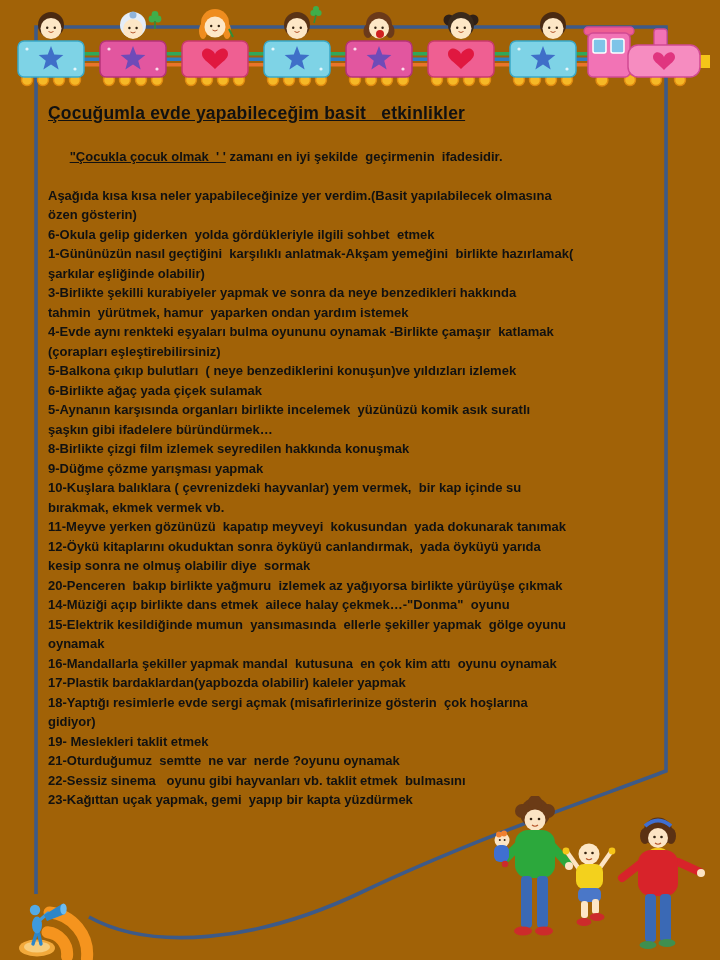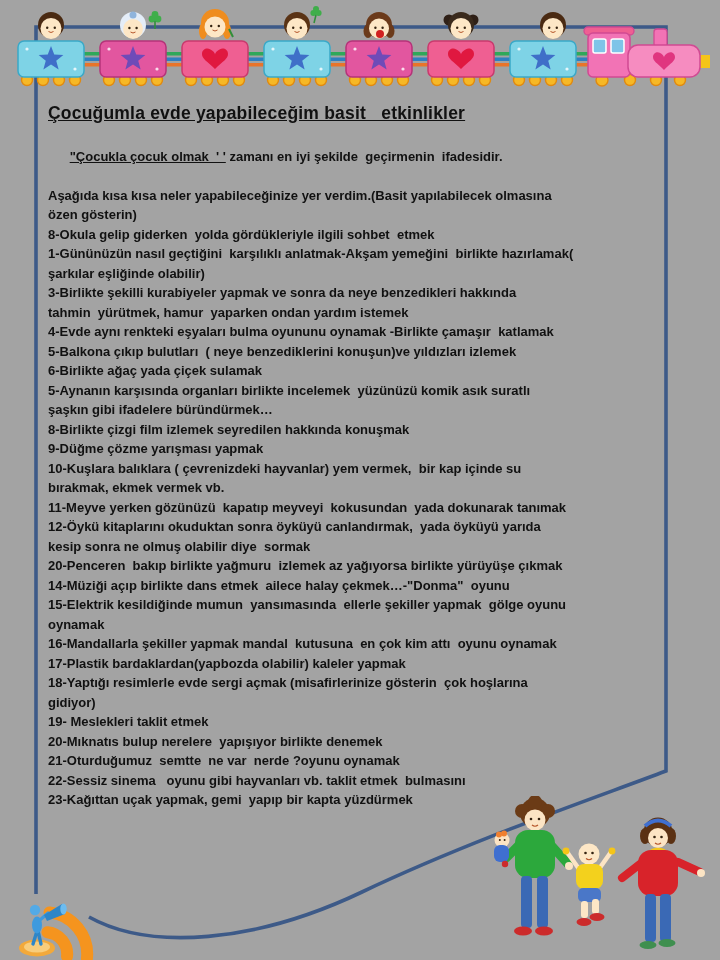--- a/index.html
+++ b/index.html
@@ -1,17 +1,17 @@
 <!DOCTYPE html>
 <html><head>
 <meta charset="utf-8">
 <style>
   html,body{margin:0;padding:0;background:#888;}
   .page{
-    position:relative; width:720px; height:960px; background:#a3a3a3;
+    position:relative; width:720px; height:960px; background:#a16207;
     overflow:hidden; font-family:"Liberation Sans", sans-serif; margin:0 auto;
   }
   .frame-svg{position:absolute;left:0;top:0;width:720px;height:960px;}
   .train-svg{position:absolute;left:8px;top:3px;width:702px;height:88px;}
   .rss-svg{position:absolute;left:14px;top:886px;width:96px;height:74px;}
   .family-svg{position:absolute;left:458px;top:796px;width:258px;height:162px;}
   .textblock{
     position:absolute; left:48px; top:103px; width:622px; color:#111;
   }
   .doc-title{
@@ -218,47 +218,47 @@
   </svg>
 
   <div class="textblock">
     <h1 class="doc-title">Çocuğumla evde yapabileceğim basit   etkinlikler</h1>
     <div class="line">
       <span class="sub-underline">"Çocukla çocuk olmak  ' '</span><span> zamanı en iyi şekilde  geçirmenin  ifadesidir.</span>
     </div>
     <div>
         <div class="line">Aşağıda kısa kısa neler yapabileceğinize yer verdim.(Basit yapılabilecek olmasına</div>
         <div class="line">özen gösterin)</div>
-        <div class="line">8-Okula gelip giderken  yolda gördükleriyle ilgili sohbet  etmek</div>
+        <div class="line">6-Okula gelip giderken  yolda gördükleriyle ilgili sohbet  etmek</div>
         <div class="line">1-Gününüzün nasıl geçtiğini  karşılıklı anlatmak-Akşam yemeğini  birlikte hazırlamak(</div>
         <div class="line">şarkılar eşliğinde olabilir)</div>
         <div class="line">3-Birlikte şekilli kurabiyeler yapmak ve sonra da neye benzedikleri hakkında</div>
         <div class="line">tahmin  yürütmek, hamur  yaparken ondan yardım istemek</div>
         <div class="line">4-Evde aynı renkteki eşyaları bulma oyununu oynamak -Birlikte çamaşır  katlamak</div>
+        <div class="line">(çorapları eşleştirebilirsiniz)</div>
         <div class="line">5-Balkona çıkıp bulutları  ( neye benzediklerini konuşun)ve yıldızları izlemek</div>
         <div class="line">6-Birlikte ağaç yada çiçek sulamak</div>
         <div class="line">5-Aynanın karşısında organları birlikte incelemek  yüzünüzü komik asık suratlı</div>
         <div class="line">şaşkın gibi ifadelere büründürmek…</div>
         <div class="line">8-Birlikte çizgi film izlemek seyredilen hakkında konuşmak</div>
         <div class="line">9-Düğme çözme yarışması yapmak</div>
         <div class="line">10-Kuşlara balıklara ( çevrenizdeki hayvanlar) yem vermek,  bir kap içinde su</div>
         <div class="line">bırakmak, ekmek vermek vb.</div>
         <div class="line">11-Meyve yerken gözünüzü  kapatıp meyveyi  kokusundan  yada dokunarak tanımak</div>
         <div class="line">12-Öykü kitaplarını okuduktan sonra öyküyü canlandırmak,  yada öyküyü yarıda</div>
         <div class="line">kesip sonra ne olmuş olabilir diye  sormak</div>
         <div class="line">20-Penceren  bakıp birlikte yağmuru  izlemek az yağıyorsa birlikte yürüyüşe çıkmak</div>
         <div class="line">14-Müziği açıp birlikte dans etmek  ailece halay çekmek…-"Donma"  oyunu</div>
         <div class="line">15-Elektrik kesildiğinde mumun  yansımasında  ellerle şekiller yapmak  gölge oyunu</div>
         <div class="line">oynamak</div>
         <div class="line">16-Mandallarla şekiller yapmak mandal  kutusuna  en çok kim attı  oyunu oynamak</div>
         <div class="line">17-Plastik bardaklardan(yapbozda olabilir) kaleler yapmak</div>
         <div class="line">18-Yaptığı resimlerle evde sergi açmak (misafirlerinize gösterin  çok hoşlarına</div>
         <div class="line">gidiyor)</div>
         <div class="line">19- Meslekleri taklit etmek</div>
-        <div class="line">20-Mıknatıs bulup nerelere  yapışıyor birlikte denemek</div>
         <div class="line">21-Oturduğumuz  semtte  ne var  nerde ?oyunu oynamak</div>
         <div class="line">22-Sessiz sinema   oyunu gibi hayvanları vb. taklit etmek  bulmasını</div>
         <div class="line">23-Kağıttan uçak yapmak, gemi  yapıp bir kapta yüzdürmek</div>
       </div>
   </div>
 
   <svg class="rss-svg" viewBox="0 0 96 74">
     <g transform="rotate(6 30 60)">
       <path d="M32 26 A42 42 0 0 1 74 68" stroke="#f5941e" stroke-width="12" fill="none" stroke-linecap="round"></path>
       <path d="M32 46 A22 22 0 0 1 54 68" stroke="#f5941e" stroke-width="12" fill="none" stroke-linecap="round"></path>

